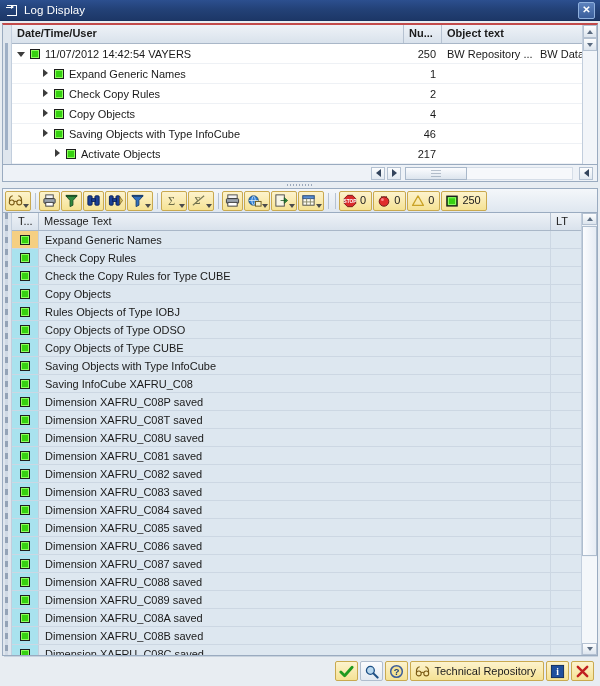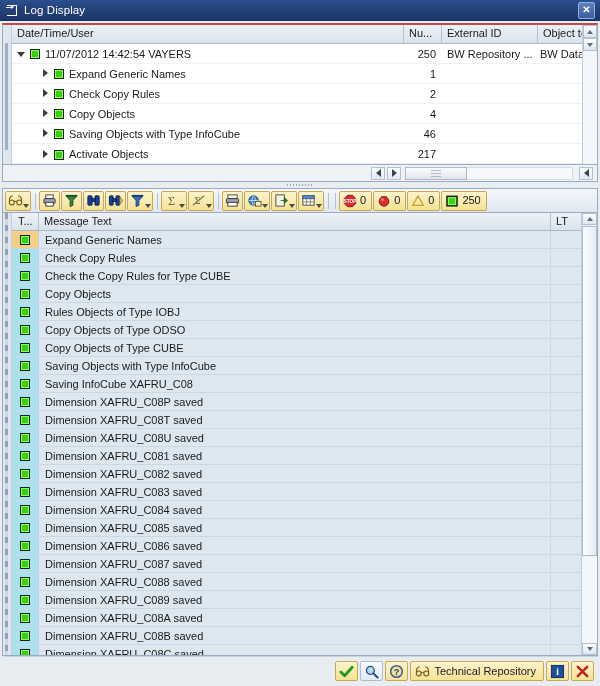--- a/index.html
+++ b/index.html
@@ -89,20 +89,21 @@
     background:linear-gradient(to bottom,#eef2f7,#d9e2ec);
     border-bottom:1px solid #a9b7c8;
     font-size:11px;
   }
   .hdrcell{
     padding:2px 5px 0 5px;box-sizing:border-box;
     border-right:1px solid #b6c2d1;
     white-space:nowrap;overflow:hidden;
     color:#1a1a1a;
     cursor:pointer;
+    font-weight:bold;
   }
   .hdr-c1{flex:0 0 392px;}
   .hdr-c2{flex:0 0 38px;text-overflow:clip;}
   .hdr-c3{flex:0 0 96px;}
   .hdr-c4{flex:1 1 auto;border-right:none;}
 
   .trow{
     display:flex;height:19px;flex:0 0 19px;
     align-items:center;font-size:11px;white-space:nowrap;
     border-bottom:1px solid #eef1f5;
@@ -336,21 +337,20 @@
 
   <div class="wbody">
 
     <div class="treepanel">
       <div class="tree-left-edge"></div>
 
       <div class="treemain">
         <div class="hdrrow">
           <div class="hdrcell hdr-c1">Date/Time/User</div>
           <div class="hdrcell hdr-c2">Nu...</div>
-          <div class="hdrcell hdr-c3">External ID</div>
           <div class="hdrcell hdr-c4">Object text</div>
         </div>
 
         <div id="tree-rows">
             <div class="trow">
               <div class="c1">
                 <span class="twisty down"></span>
                 <span class="gsq"></span>
                 <span class="tlabel">11/07/2012  14:42:54  VAYERS</span>
               </div>
@@ -392,21 +392,21 @@
               <div class="c1" style="padding-left: 24px;">
                 <span class="twisty right"></span>
                 <span class="gsq"></span>
                 <span class="tlabel">Saving Objects with Type InfoCube</span>
               </div>
               <div class="c2">46</div>
               <div class="c3"></div>
               <div class="c4"></div>
             </div>
             <div class="trow">
-              <div class="c1" style="padding-left: 24px; align-items: flex-end;">
+              <div class="c1" style="padding-left: 36px;">
                 <span class="twisty right"></span>
                 <span class="gsq"></span>
                 <span class="tlabel">Activate Objects</span>
               </div>
               <div class="c2">217</div>
               <div class="c3"></div>
               <div class="c4"></div>
             </div>
           </div>
       </div>

